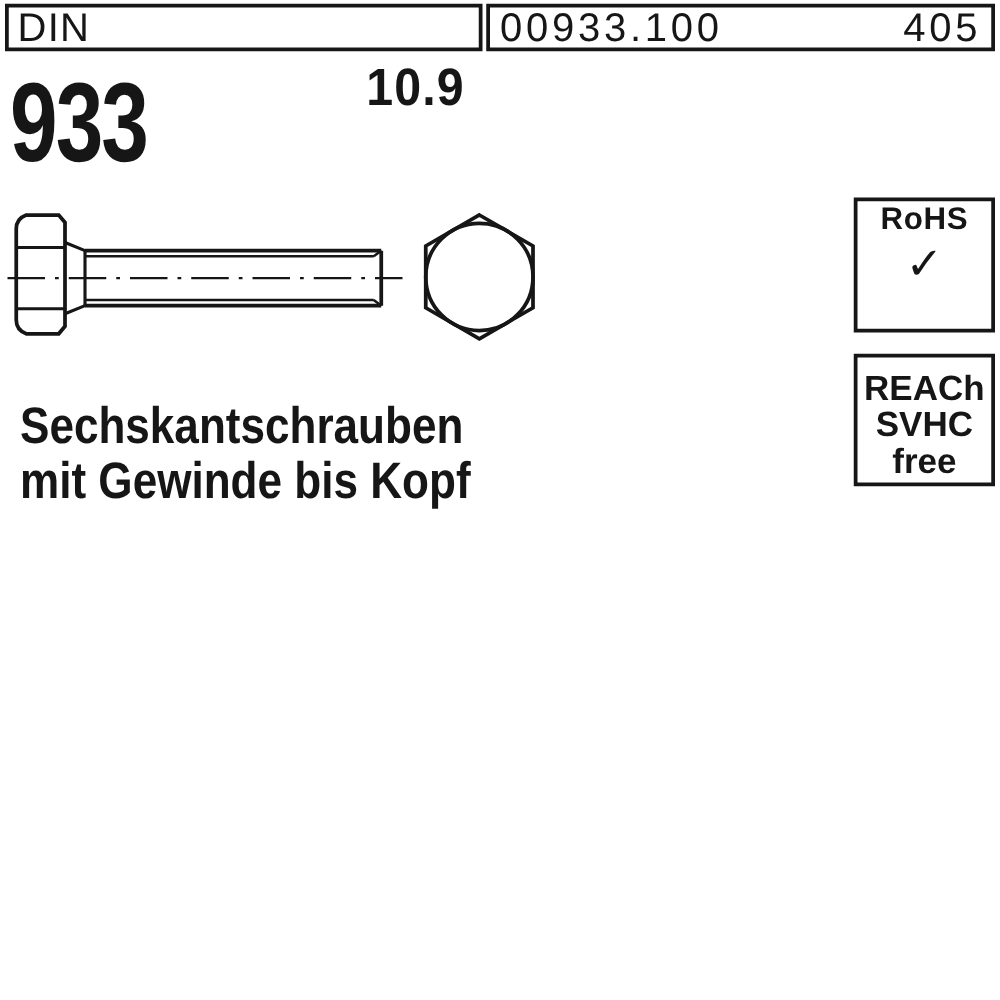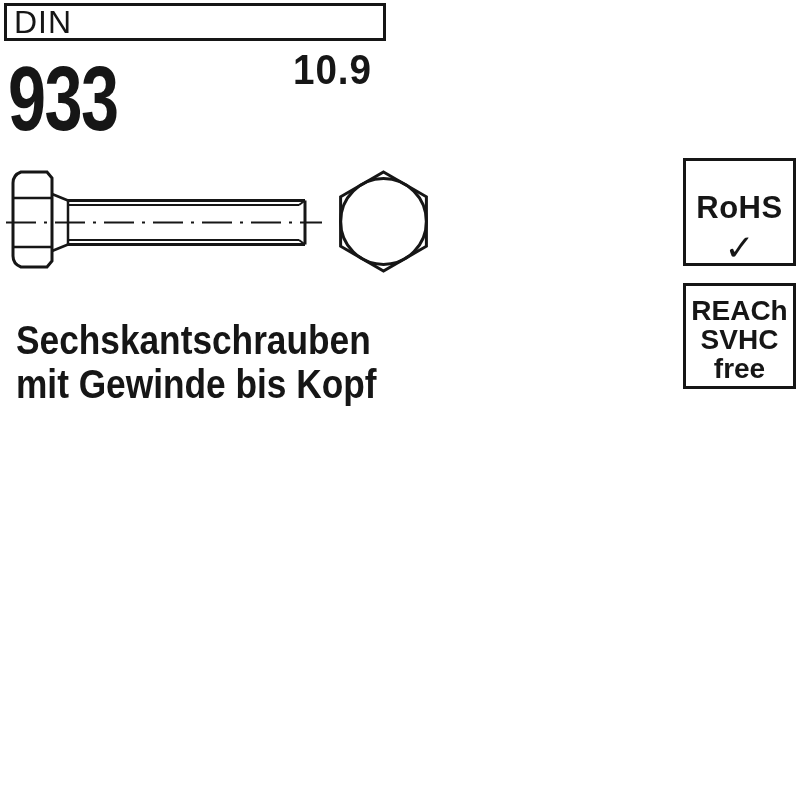--- a/index.html
+++ b/index.html
@@ -22,39 +22,43 @@
   .strength{
     position:absolute; left:293px; top:46px; font-size:42px; font-weight:700;
     transform:scaleX(0.92); transform-origin:0 0; letter-spacing:1px;
   }
   .drawing{ position:absolute; left:0; top:150px; }
   .badge{
     position:absolute; left:683px; width:113px; border:3px solid #161616;
     box-sizing:border-box; text-align:center; background:#fff;
   }
   .badge.rohs{ top:158px; height:108px; }
-  .badge.rohs .label{ font-size:31px; font-weight:700; margin-top:29px; letter-spacing:0.5px;}
+  .badge.rohs .label{ font-size:25px; font-weight:700; margin-top:0; letter-spacing:0.5px;}
   .badge.rohs .check{ font-size:36px; font-weight:700; margin-top:1px; font-family:"DejaVu Sans",sans-serif;}
   .badge.reach{ top:283px; height:106px; font-size:28px; font-weight:700; line-height:29px; padding-top:10px;}
   .title{
     position:absolute; left:16px; top:318px; font-size:41px; font-weight:700;
     line-height:44px; transform:scaleX(0.86); transform-origin:0 0; white-space:nowrap;
   }
   .footer-bar{
     position:absolute; left:0; top:793px; width:800px; height:7px; background:#161616;
   }
   svg .ln{ stroke:#161616; fill:none; }
 </style>
 </head>
 <body>
 
 <div class="page">
 
   <div class="hdr-box din">
     <span>DIN</span>
+  </div>
+  <div class="hdr-box num">
+    <span>00933.100</span>
+    <span>405</span>
   </div>
 
   <div class="big-din-number">933</div>
   <div class="strength">10.9</div>
 
   <svg class="drawing" width="450" height="145" viewBox="0 0 450 145" aria-hidden="true">
     <g>
 
       <path class="ln" stroke-width="3" d="M 21,22 L 47,22 L 52,28 L 52,111 L 47,117 L 21,117 Q 13,114 13,106 L 13,33 Q 13,25 21,22 Z"></path>
 

